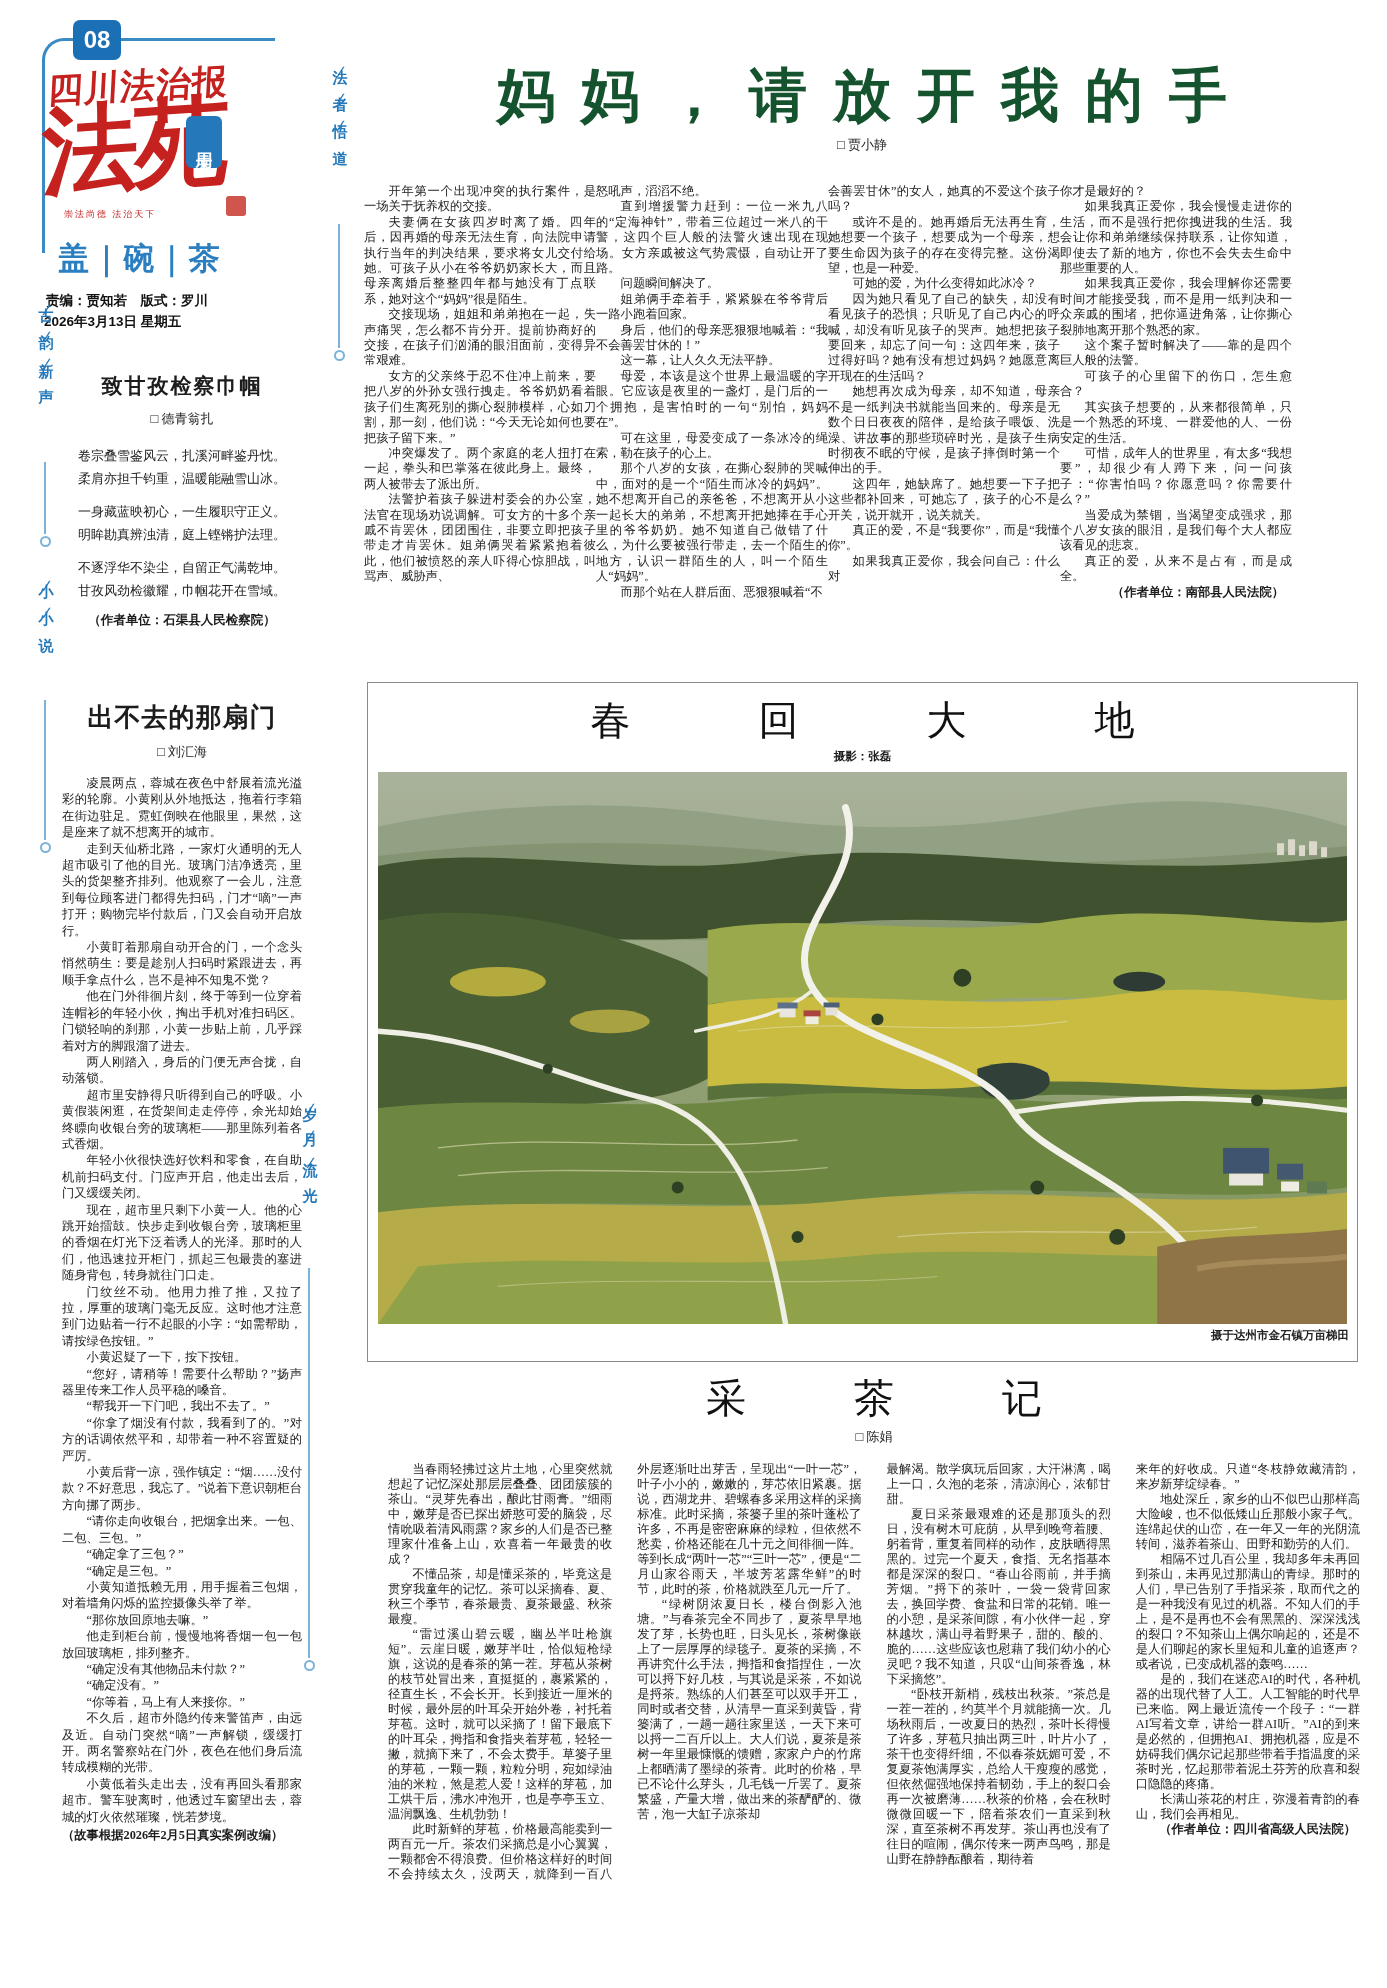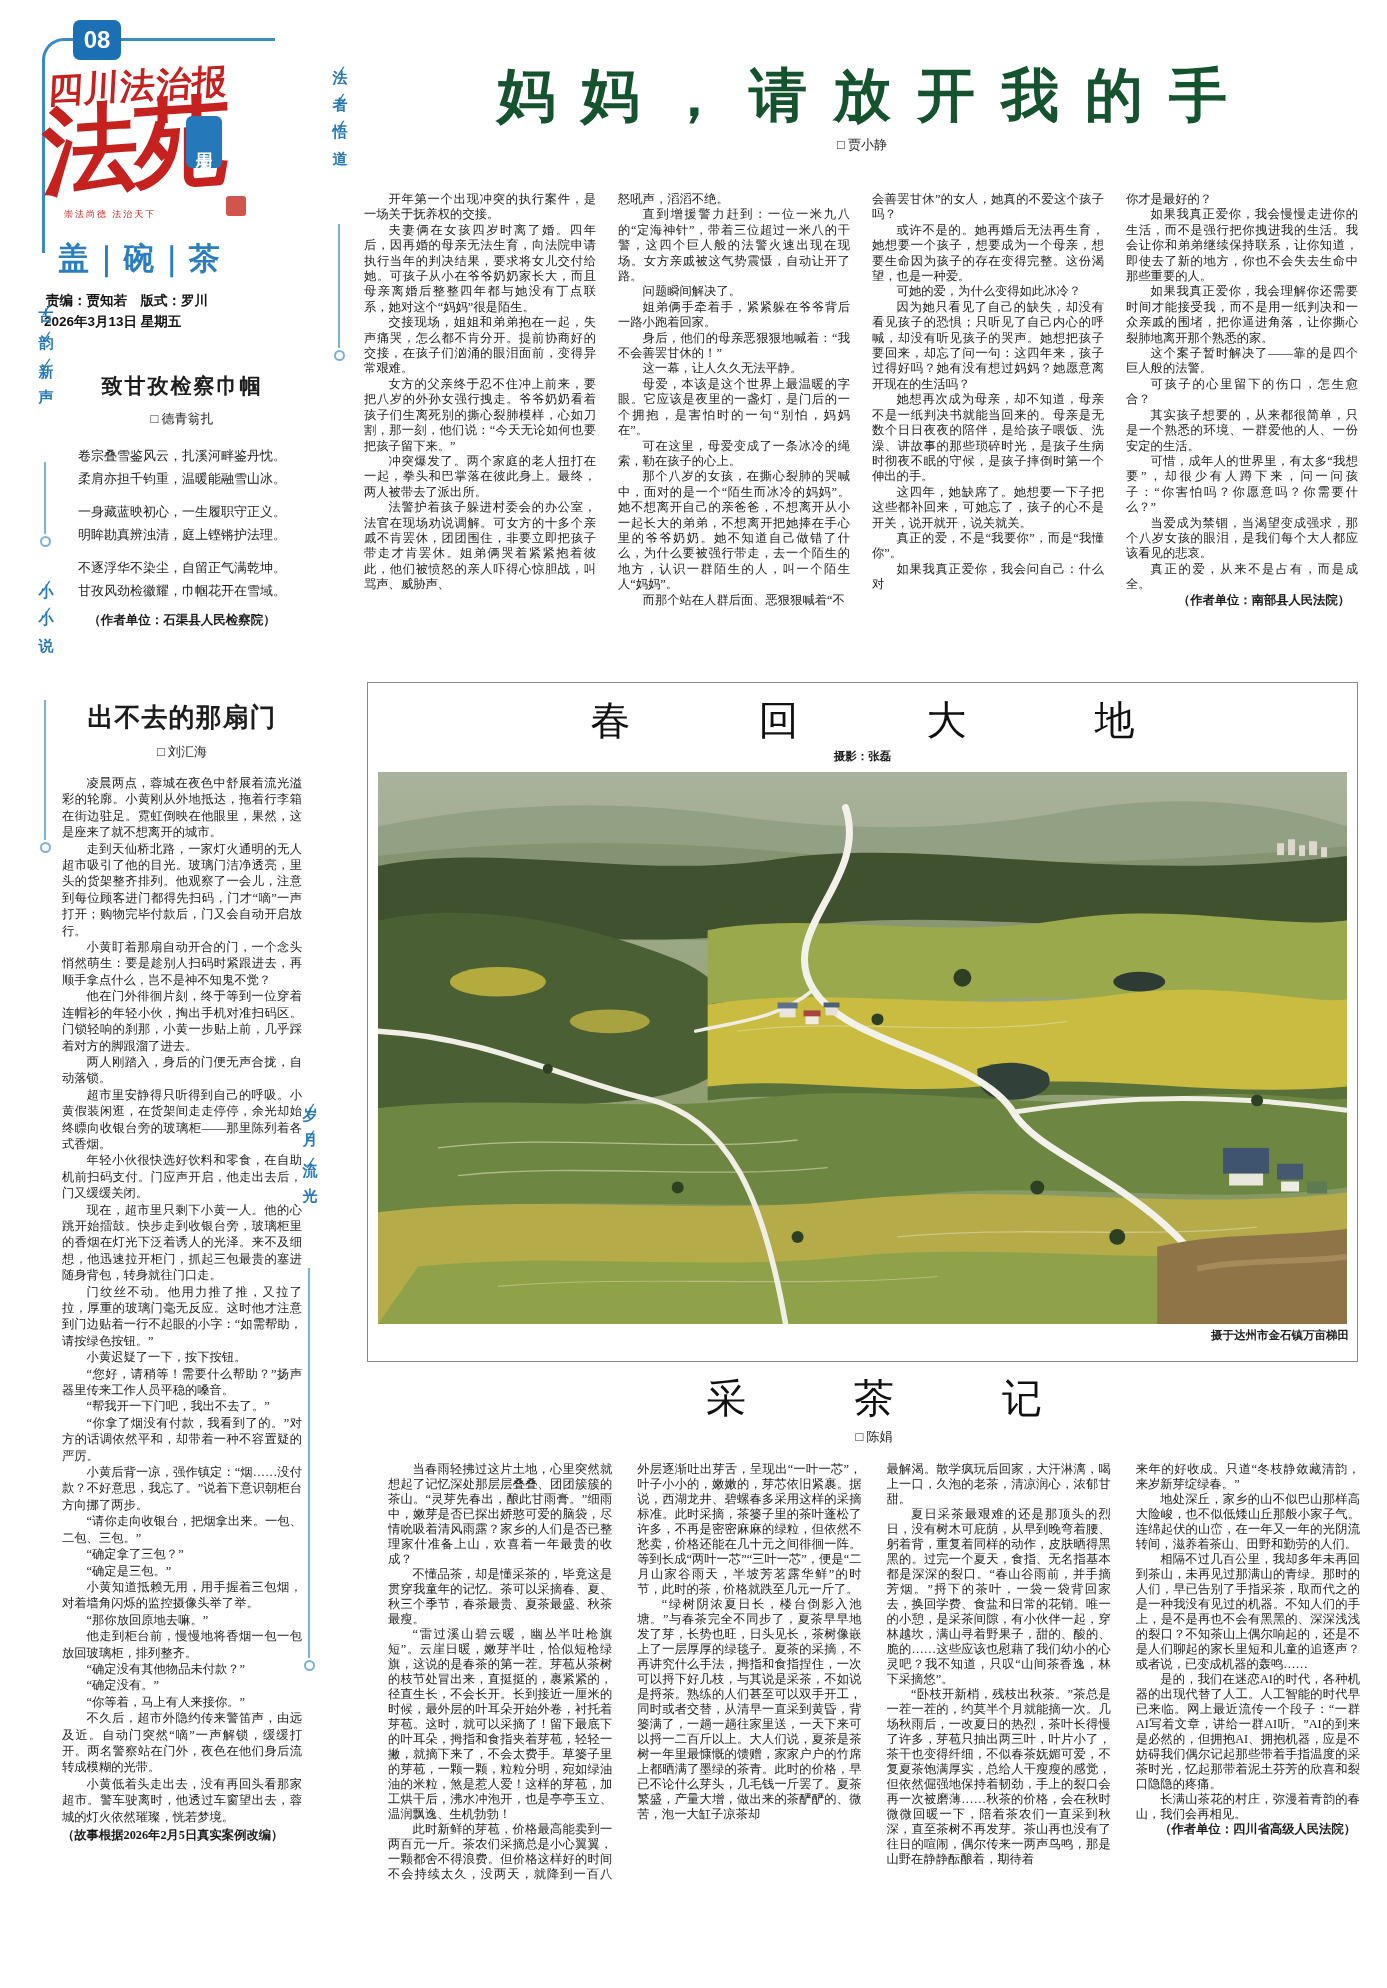--- a/index.html
+++ b/index.html
@@ -36,21 +36,21 @@
   .cols{display:flex;}
   .c{text-align:justify;overflow:hidden;}
   .c p{margin:0;text-indent:2em;}
   .c p.nt{text-indent:0;}
   .byline{text-align:center;font-size:13px;color:#222;}
   .au{font-weight:700;}
   
   .mainwrap{left:364px;top:56px;width:996px;height:592px;}
   .mainhead{font-size:58px;font-weight:700;line-height:80px;text-align:center;color:#14532d;
             letter-spacing:26px;padding-left:26px;white-space:nowrap;}
-  .maincols{margin-top:38px;height:447px;gap:22px;}
+  .maincols{margin-top:30px;height:447px;}
   .maincols .c{width:232px;font-size:12.3px;line-height:15.4px;}
   .mainau{text-align:right;padding-right:8px;}
   
   .poemwrap{left:62px;top:372px;width:240px;}
   .poemtitle{font-size:21px;font-weight:700;text-align:center;letter-spacing:2px;}
   .poembody{margin-top:16px;text-align:center;font-size:13px;line-height:23px;}
   .stanza{margin-bottom:10px;}
   .poemau{margin-top:6px;text-align:center;font-size:12.5px;}
   
   .storywrap{left:62px;top:700px;width:240px;height:1210px;overflow:hidden;}
@@ -185,21 +185,21 @@
     <div class="storytitle">出不去的那扇门</div>
     <div class="byline" style="margin-top:8px;">□ 刘汇海</div>
     <div class="storybody">
       <p>凌晨两点，蓉城在夜色中舒展着流光溢彩的轮廓。小黄刚从外地抵达，拖着行李箱在街边驻足。霓虹倒映在他眼里，果然，这是座来了就不想离开的城市。</p>
       <p>走到天仙桥北路，一家灯火通明的无人超市吸引了他的目光。玻璃门洁净透亮，里头的货架整齐排列。他观察了一会儿，注意到每位顾客进门都得先扫码，门才“嘀”一声打开；购物完毕付款后，门又会自动开启放行。</p>
       <p>小黄盯着那扇自动开合的门，一个念头悄然萌生：要是趁别人扫码时紧跟进去，再顺手拿点什么，岂不是神不知鬼不觉？</p>
       <p>他在门外徘徊片刻，终于等到一位穿着连帽衫的年轻小伙，掏出手机对准扫码区。门锁轻响的刹那，小黄一步贴上前，几乎踩着对方的脚跟溜了进去。</p>
       <p>两人刚踏入，身后的门便无声合拢，自动落锁。</p>
       <p>超市里安静得只听得到自己的呼吸。小黄假装闲逛，在货架间走走停停，余光却始终瞟向收银台旁的玻璃柜——那里陈列着各式香烟。</p>
       <p>年轻小伙很快选好饮料和零食，在自助机前扫码支付。门应声开启，他走出去后，门又缓缓关闭。</p>
-      <p>现在，超市里只剩下小黄一人。他的心跳开始擂鼓。快步走到收银台旁，玻璃柜里的香烟在灯光下泛着诱人的光泽。来不及细想，他迅速拉开柜门，抓起三包最贵的塞进随身背包，转身就往门口走。</p>
+      <p>现在，超市里只剩下小黄一人。他的心跳开始擂鼓。快步走到收银台旁，玻璃柜里的香烟在灯光下泛着诱人的光泽。那时的人们，他迅速拉开柜门，抓起三包最贵的塞进随身背包，转身就往门口走。</p>
       <p>门纹丝不动。他用力推了推，又拉了拉，厚重的玻璃门毫无反应。这时他才注意到门边贴着一行不起眼的小字：“如需帮助，请按绿色按钮。”</p>
       <p>小黄迟疑了一下，按下按钮。</p>
       <p>“您好，请稍等！需要什么帮助？”扬声器里传来工作人员平稳的嗓音。</p>
       <p>“帮我开一下门吧，我出不去了。”</p>
       <p>“你拿了烟没有付款，我看到了的。”对方的话调依然平和，却带着一种不容置疑的严厉。</p>
       <p>小黄后背一凉，强作镇定：“烟……没付款？不好意思，我忘了。”说着下意识朝柜台方向挪了两步。</p>
       <p>“请你走向收银台，把烟拿出来。一包、二包、三包。”</p>
       <p>“确定拿了三包？”</p>
       <p>“确定是三包。”</p>
       <p>小黄知道抵赖无用，用手握着三包烟，对着墙角闪烁的监控摄像头举了举。</p>

